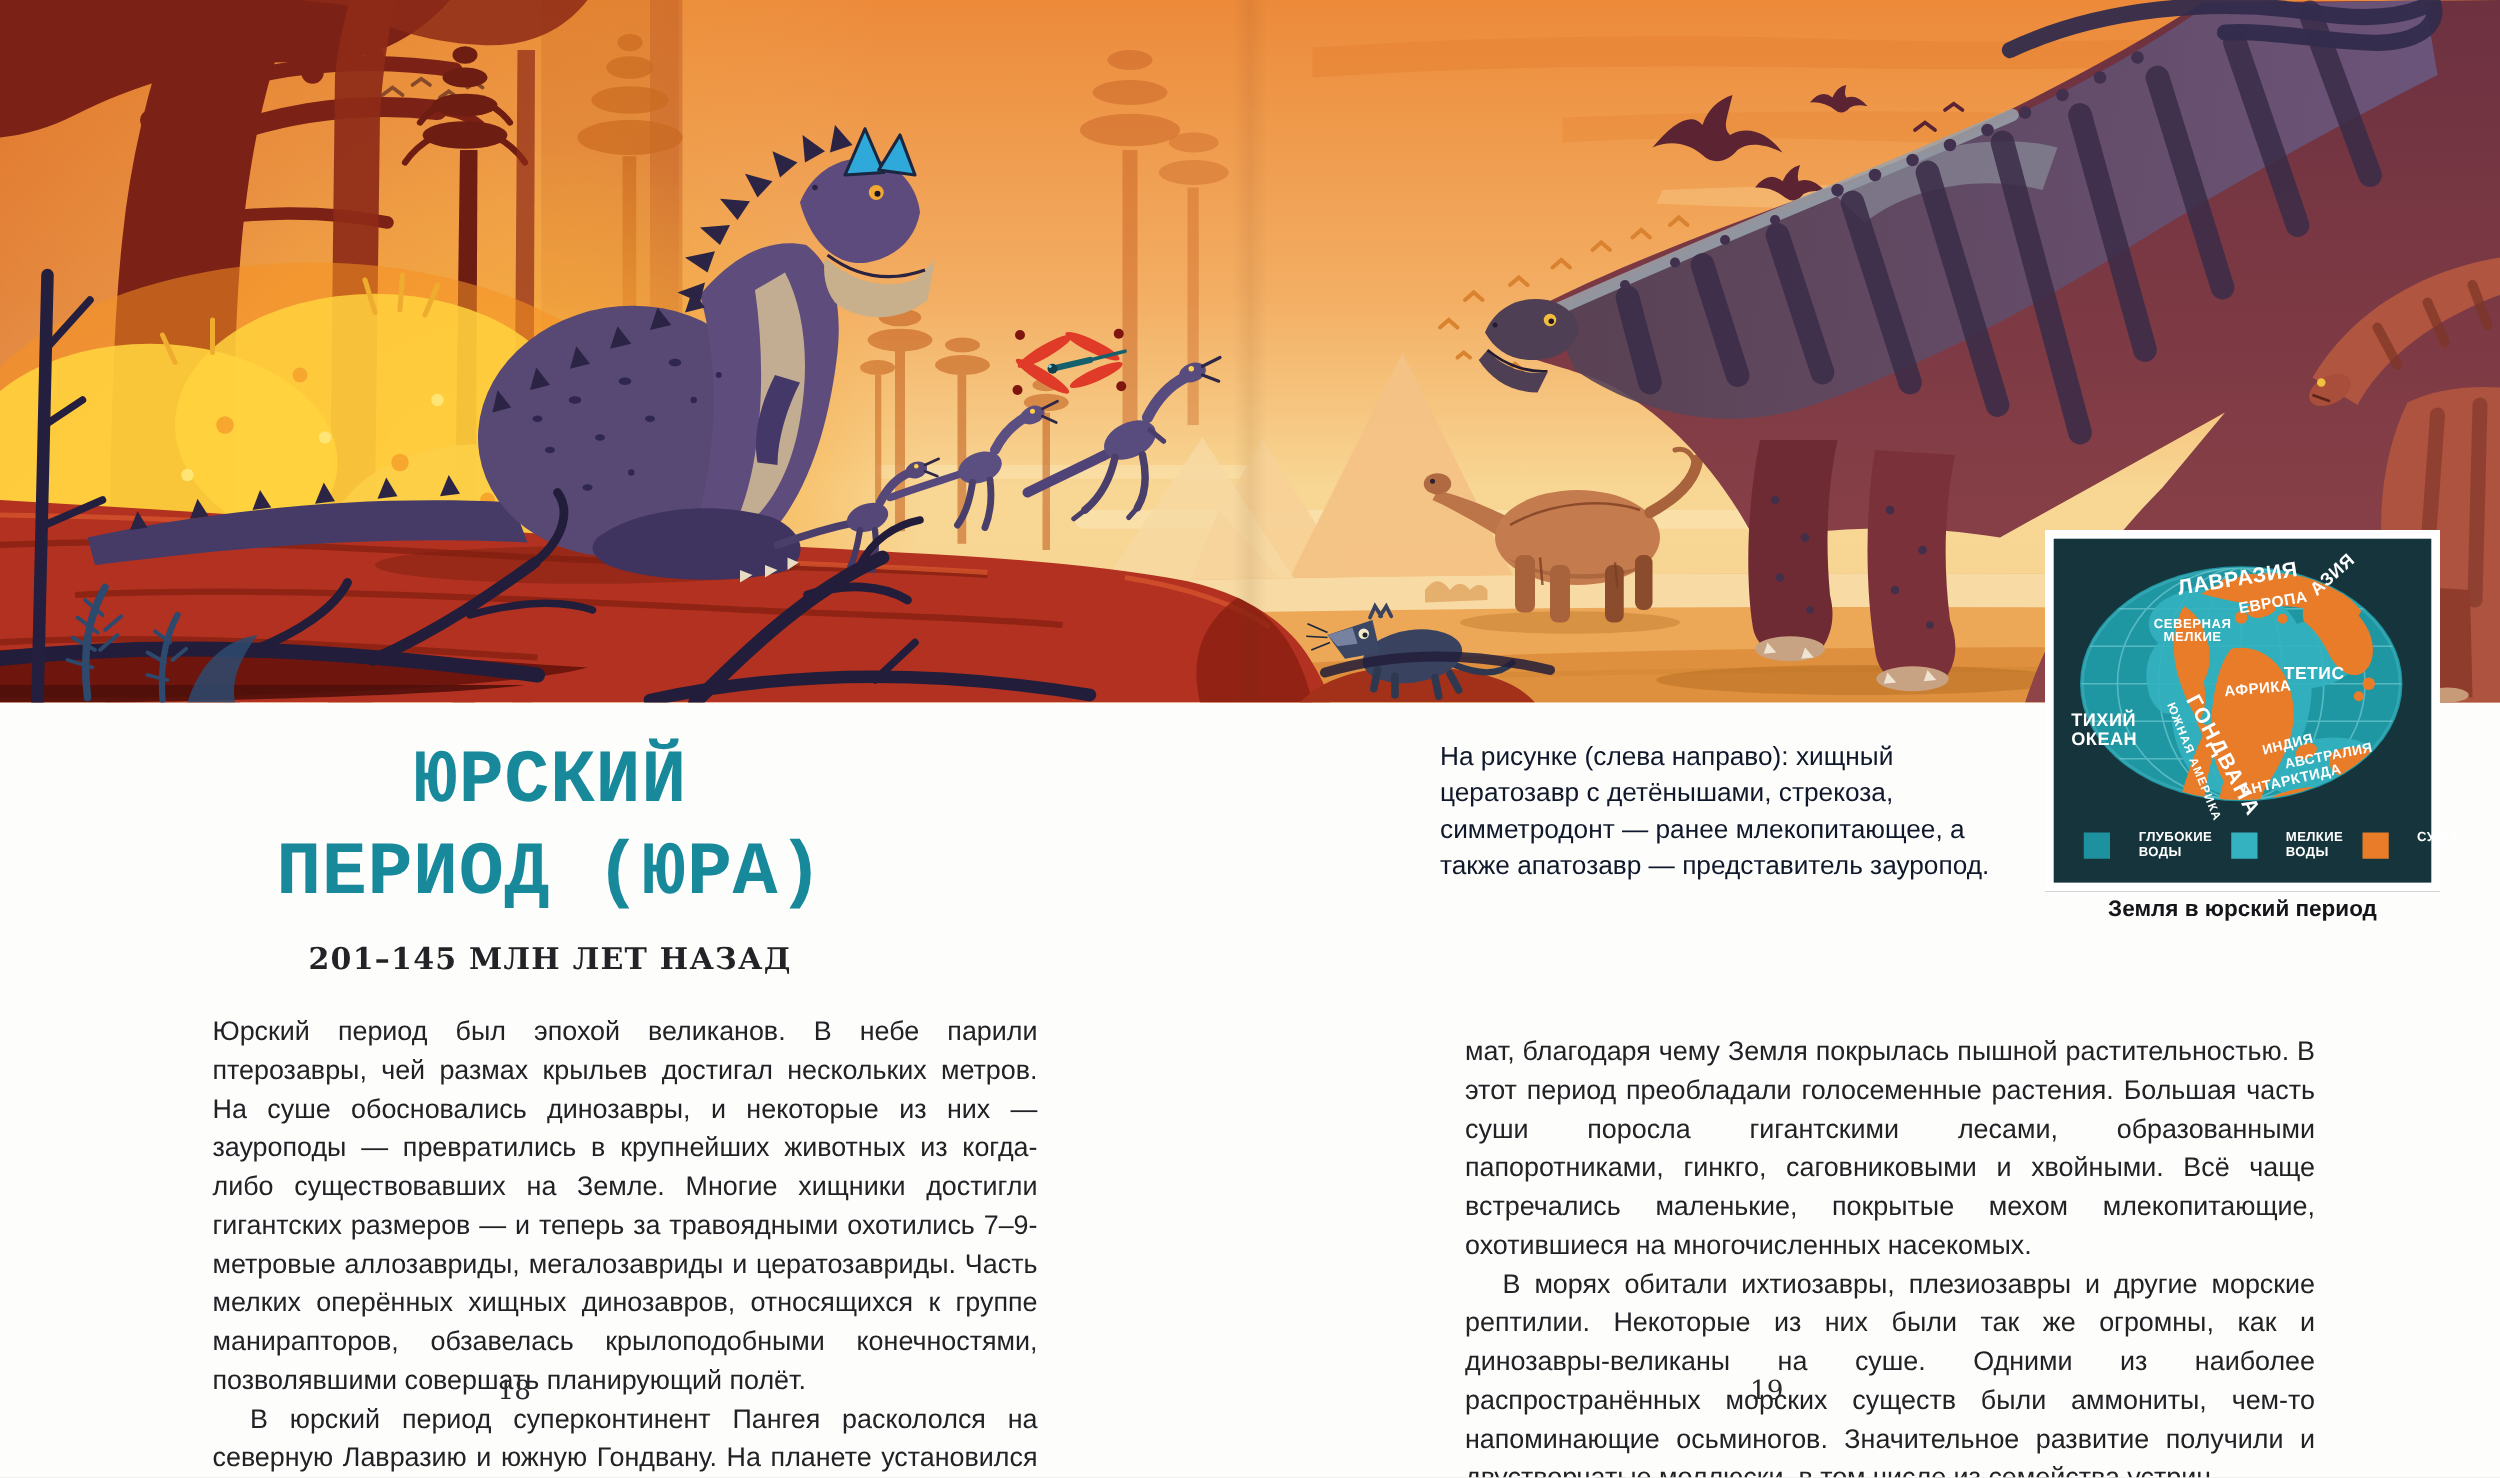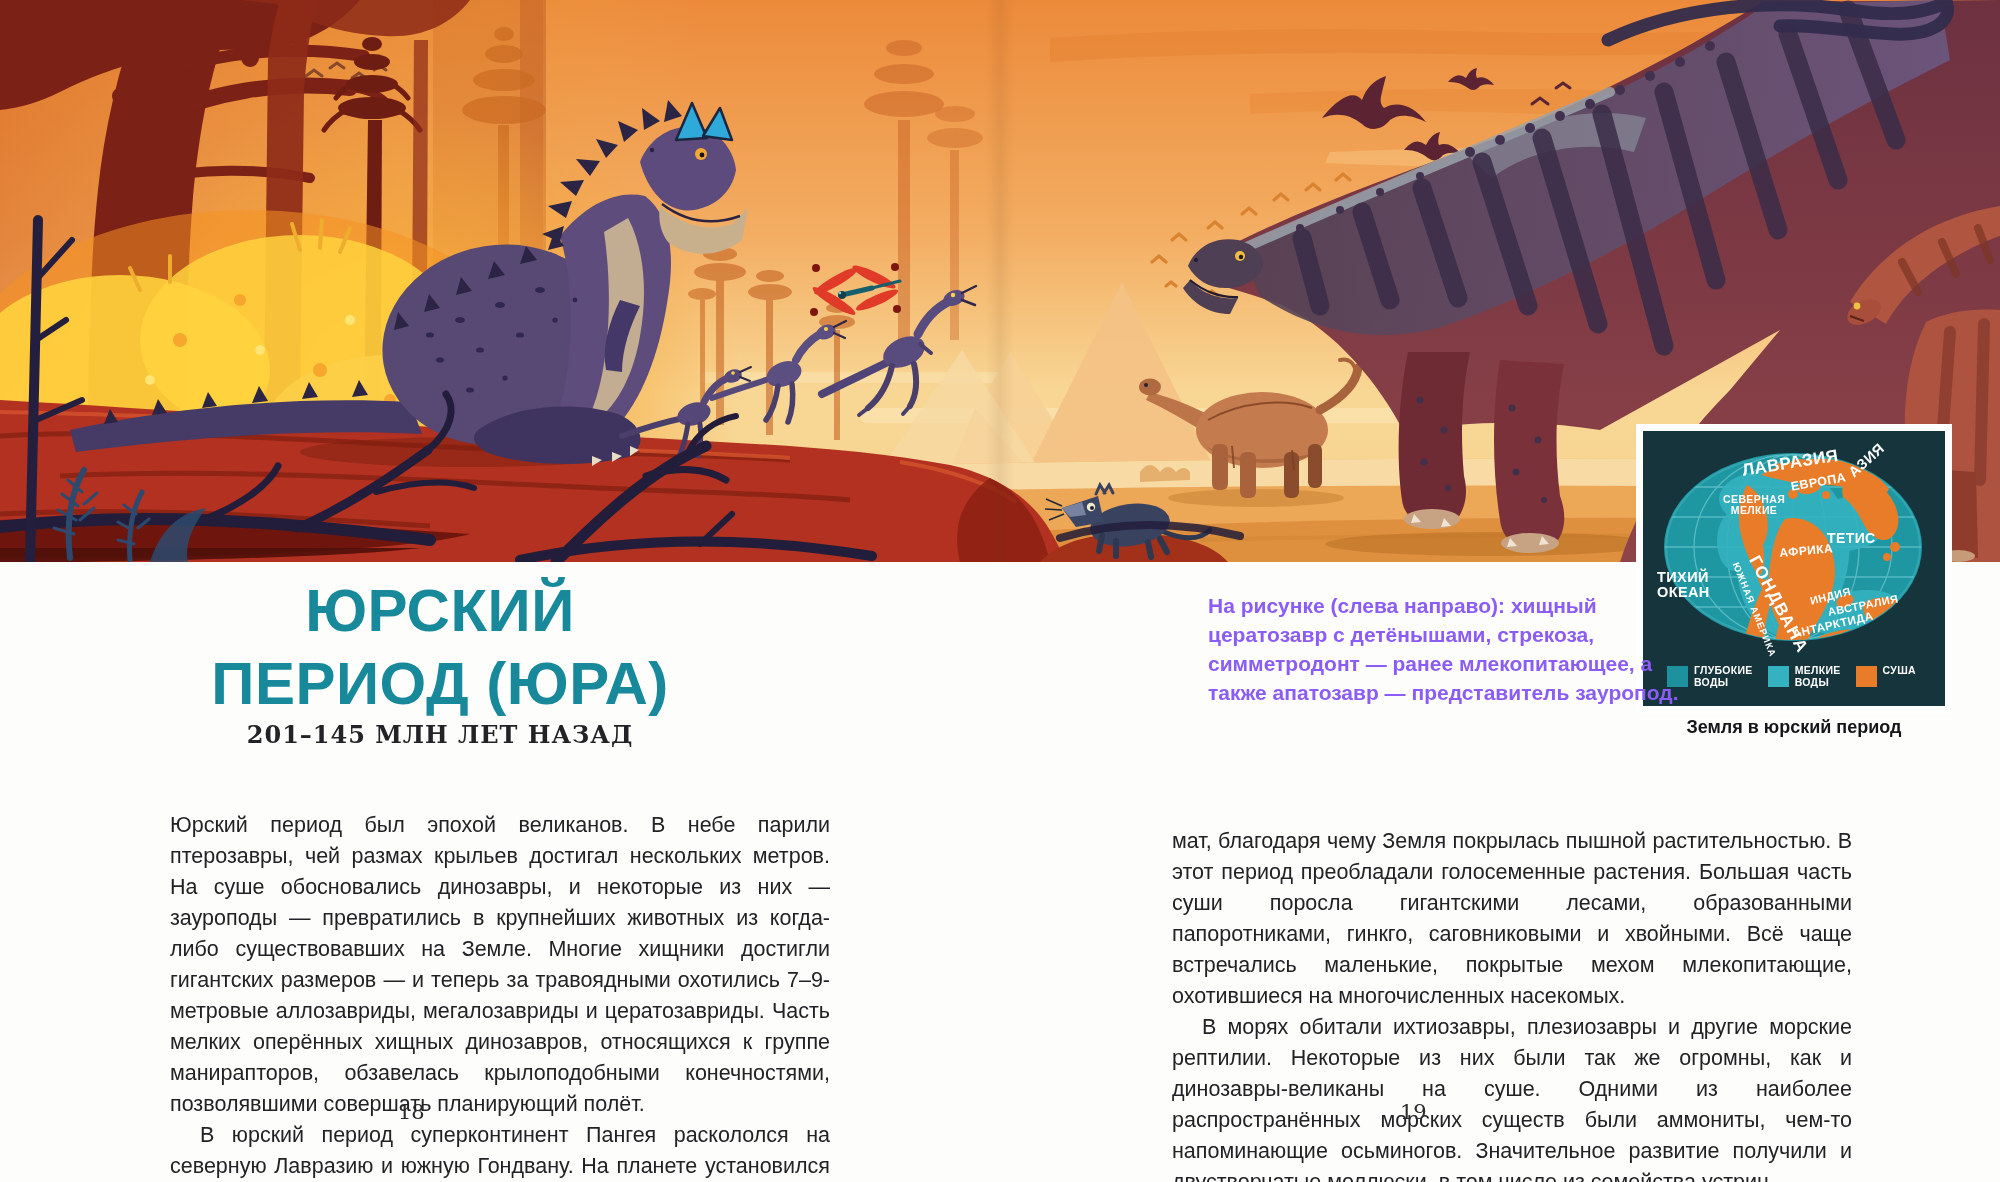--- a/index.html
+++ b/index.html
@@ -19,39 +19,39 @@
   .lbl-north-america{left:80px;top:63px;font-size:10.5px;}
   .lbl-pacific{left:14px;top:99px;font-size:14.5px;text-align:left;margin-top:40px;}
   .lbl-tethys{left:184px;top:100px;font-size:14px;}
   .lbl-africa{left:136px;top:116px;font-size:12px;transform:rotate(-5deg);}
   .lbl-gondwana{left:118px;top:122px;font-size:17px;letter-spacing:1.5px;transform:rotate(62deg);}
   .lbl-south-america{left:97px;top:130px;font-size:9.5px;letter-spacing:1px;transform:rotate(68deg);}
   .lbl-india{left:166px;top:165px;font-size:11px;transform:rotate(-14deg);}
   .lbl-australia{left:184px;top:176px;font-size:11px;transform:rotate(-11deg);}
   .lbl-antarctica{left:149px;top:198px;font-size:11.5px;transform:rotate(-13deg);}
   .map-legend{position:absolute;left:24px;top:234px;display:flex;gap:15px;align-items:flex-start;}
-  .legend-item{display:flex;gap:6px;align-items:flex-start;}
+  .legend-item{display:flex;gap:23px;align-items:flex-start;}
   .legend-swatch{width:21px;height:21px;flex:0 0 auto;margin-top:1px;}
   .sw-deep{background:#1d919e;}
   .sw-shallow{background:#35b2bf;}
   .sw-land{background:#e87c28;}
   .legend-label{color:#fff;font-size:10.5px;font-weight:bold;line-height:11.5px;
                 white-space:pre-line;letter-spacing:.3px;}
   .map-caption{position:absolute;left:1636px;top:717px;width:316px;text-align:center;
                font-weight:bold;font-size:18px;color:#141519;}
 
   
   .title-block{position:absolute;left:158px;top:574px;width:564px;text-align:center;}
-  .page-title{margin:0;font-family:Liberation Sans, sans-serif;font-weight:bold;color:#17899b;
+  .page-title{margin:16px;font-family:Liberation Mono, monospace;font-weight:bold;color:#17899b;
               font-size:60px;line-height:73px;letter-spacing:.5px;}
   .subtitle{font-family:"DejaVu Serif",serif;font-weight:bold;
             font-size:24px;color:#232327;letter-spacing:1px;}
   .left-body{position:absolute;left:170px;top:810px;width:660px;}
-  .right-caption{position:absolute;left:1208px;top:591px;width:474px;font-weight:bold;
-                 font-size:21px;line-height:29px;color:#8b5cf6;}
+  .right-caption{position:absolute;left:1152px;top:591px;width:474px;font-weight:normal;
+                 font-size:21px;line-height:29px;color:#0f172a;}
   .right-body{position:absolute;left:1172px;top:826px;width:680px;}
   .body-par{margin:0;font-size:21.5px;line-height:31px;text-align:justify;color:#222226;}
   .body-par.indent{text-indent:30px;}
   .page-number{position:absolute;top:1100px;width:200px;text-align:left;
                font-family:"DejaVu Serif",serif;font-size:21px;color:#2b2b2e;}
   .pn-left{left:398px;}
   .pn-right{left:1400px;}
 </style>
 </head>
 <body>

